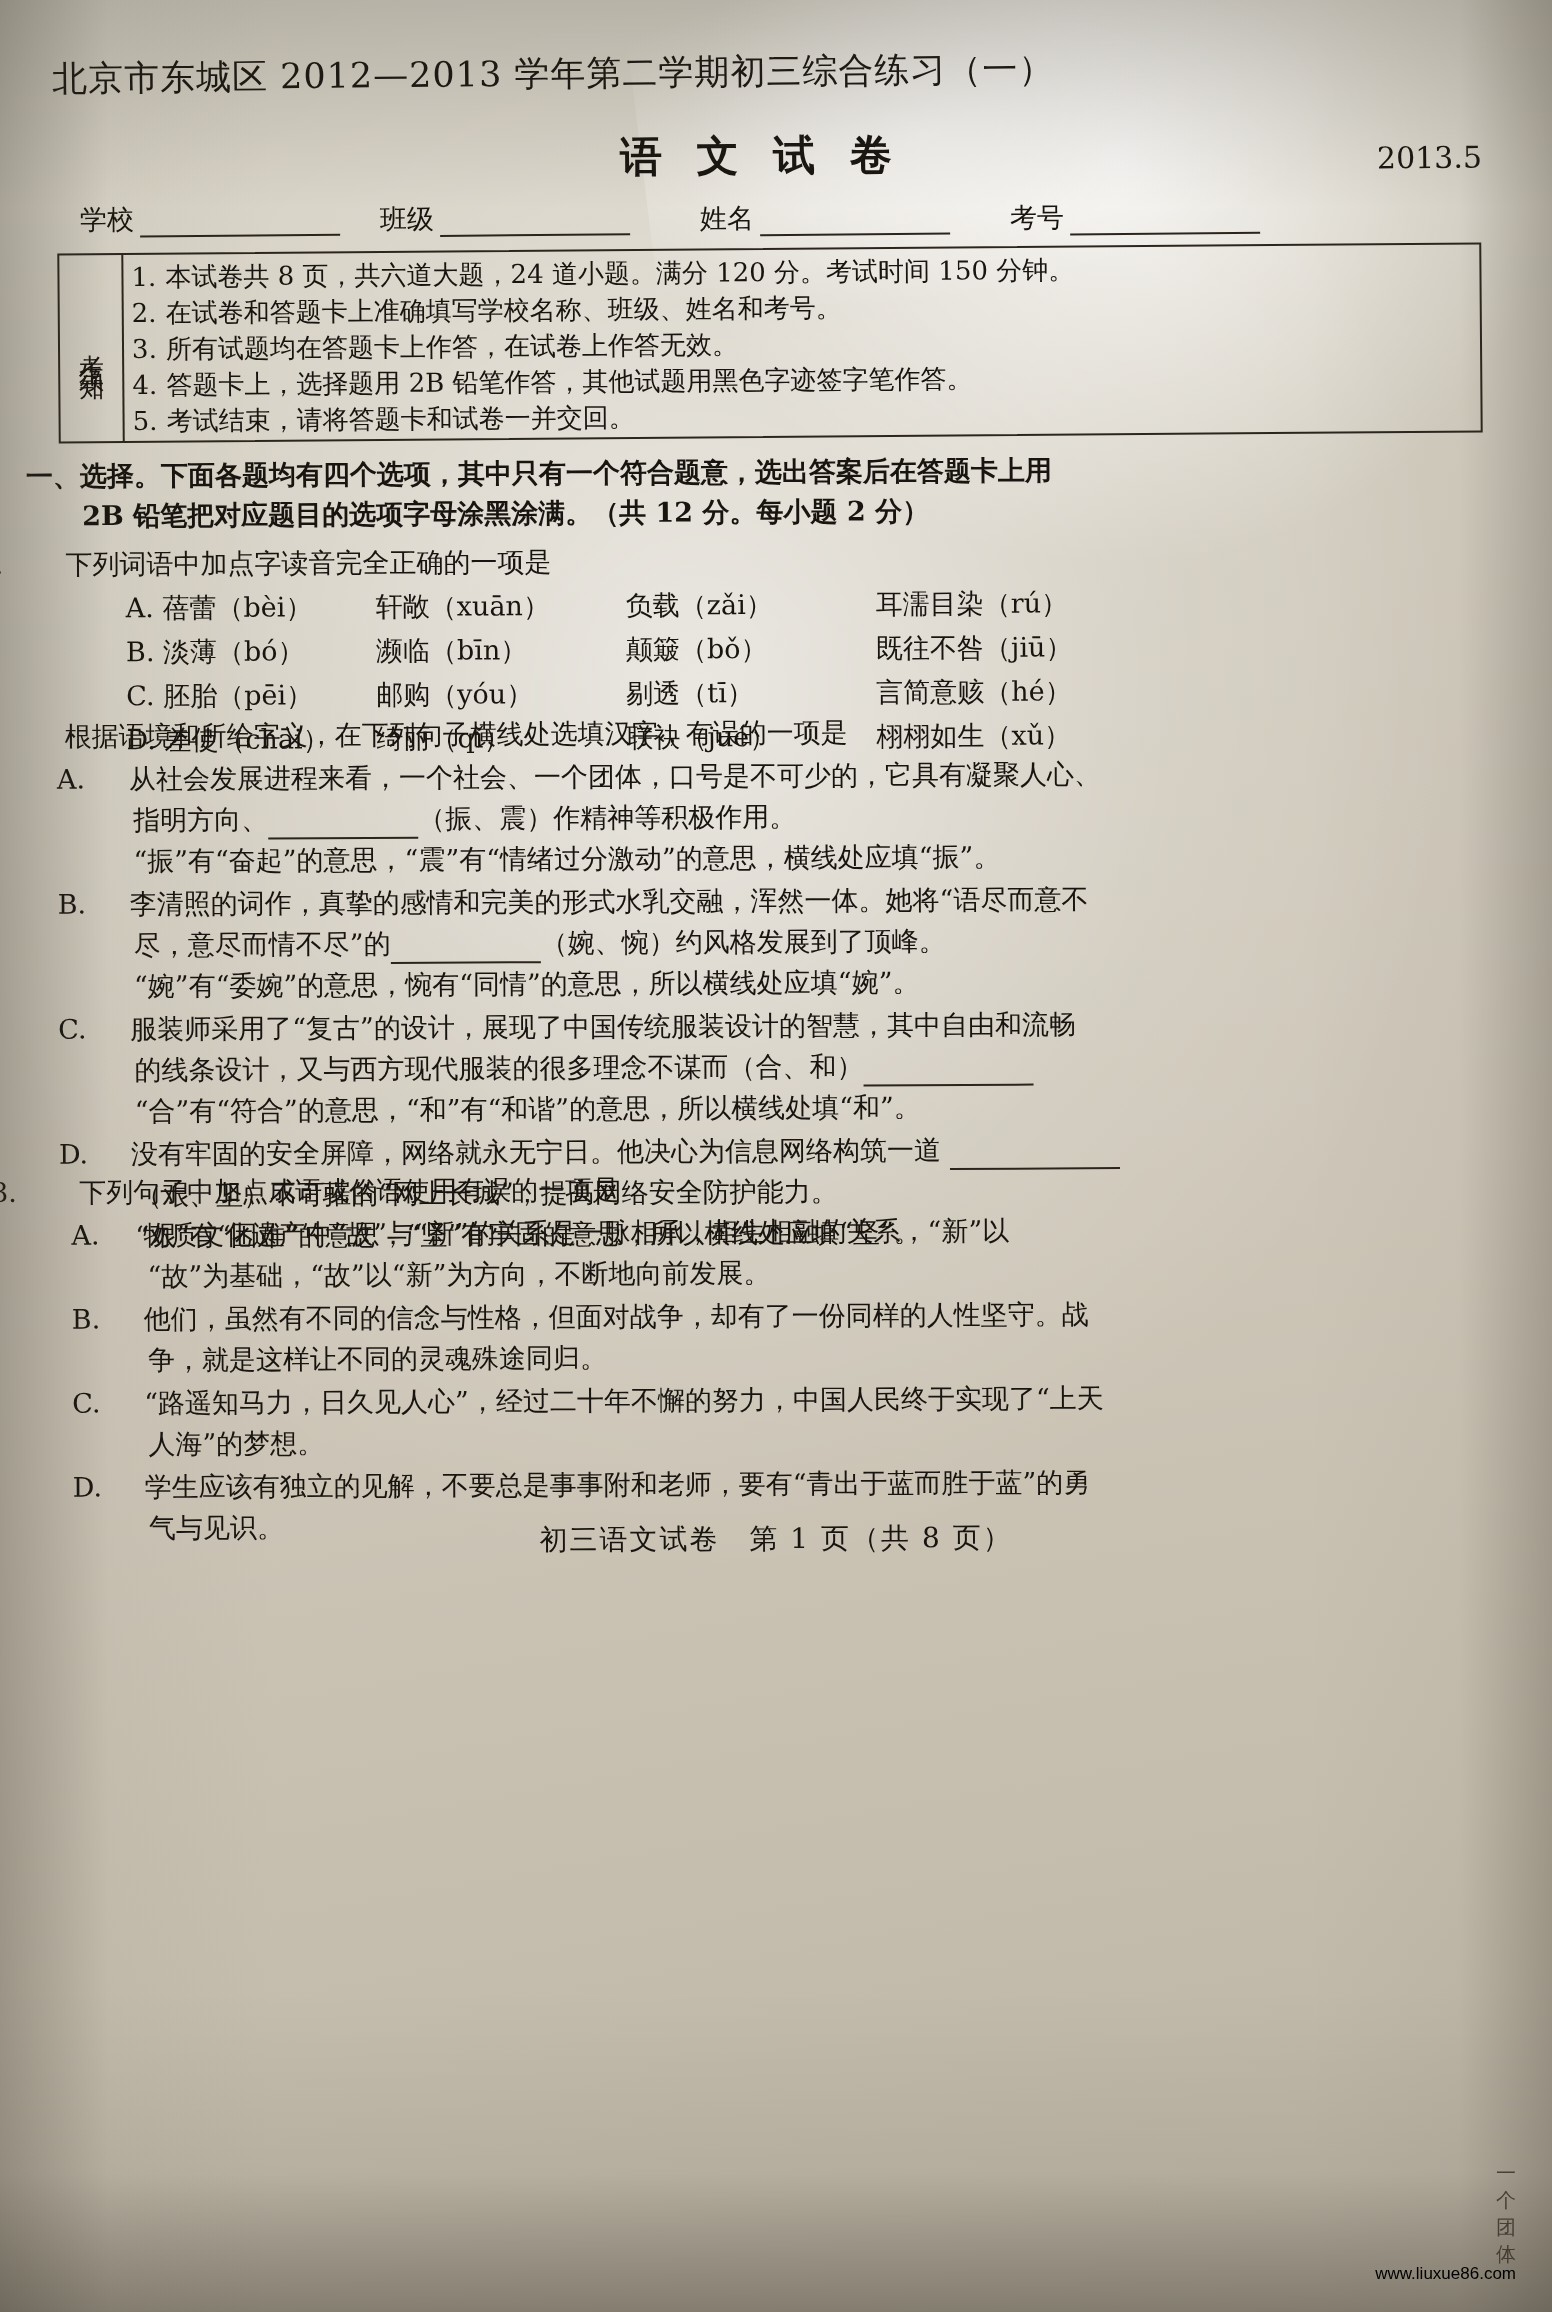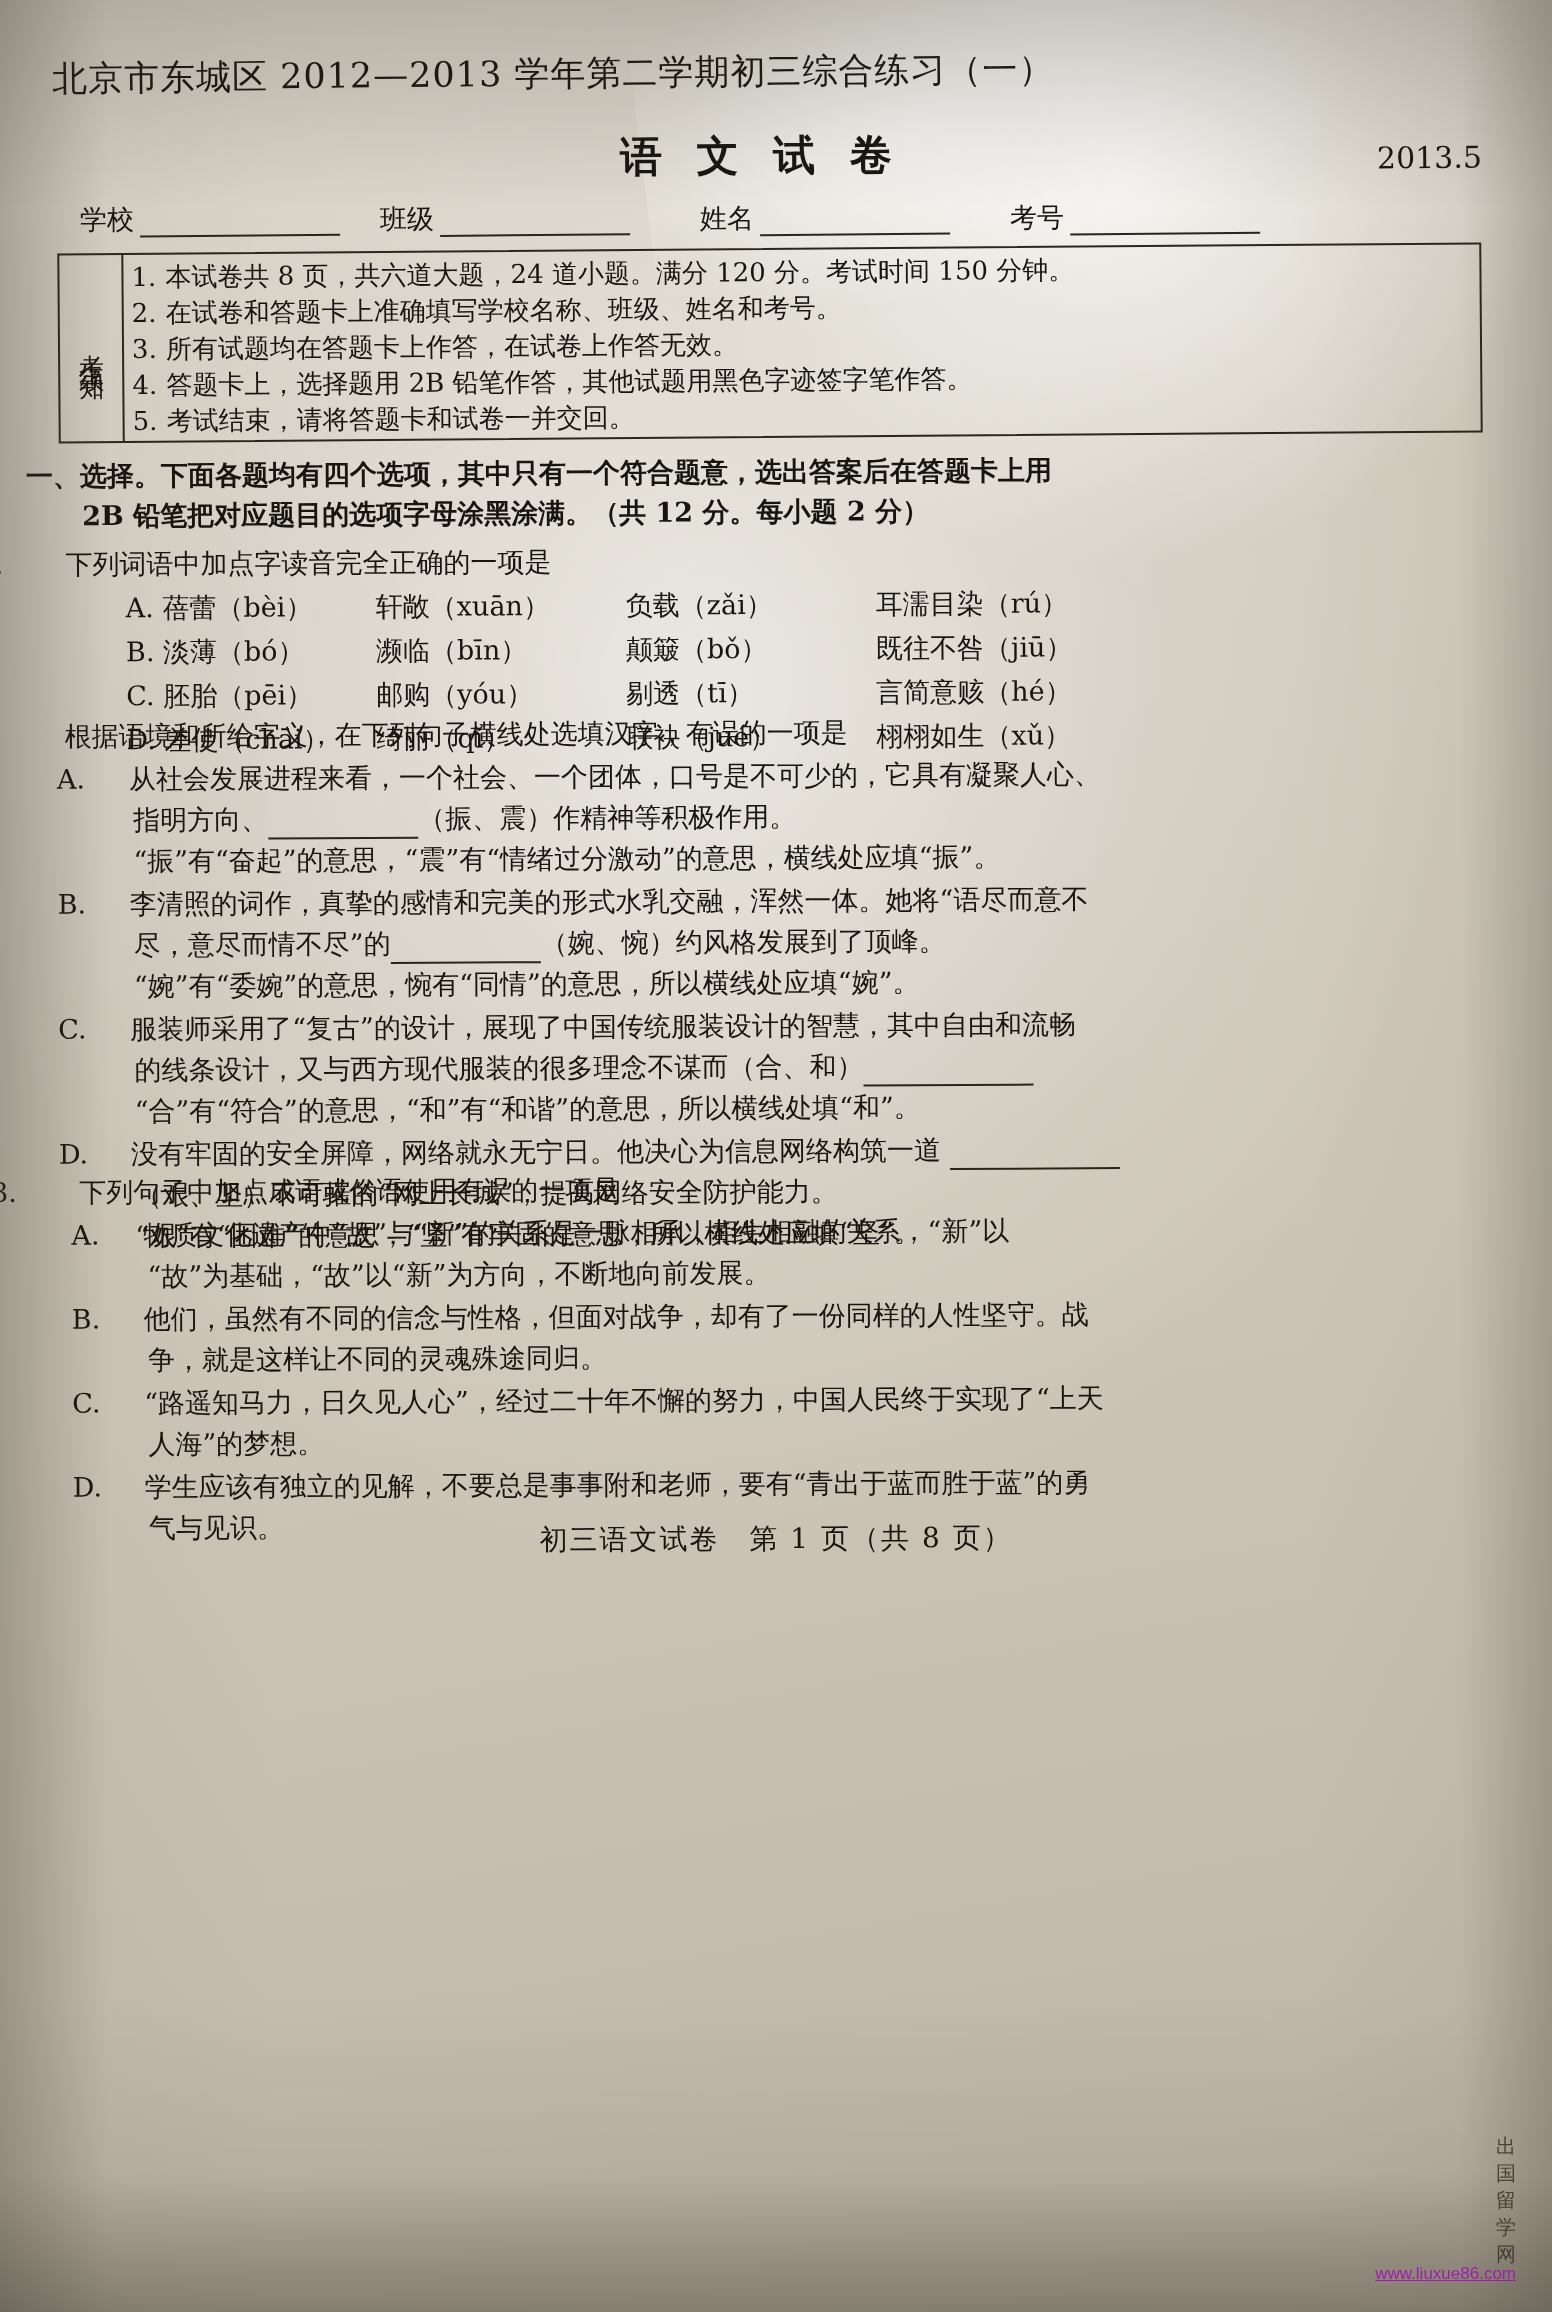--- a/index.html
+++ b/index.html
@@ -225,23 +225,22 @@
     font-size: 20px;
     color: #3a3128;
     opacity: 0.85;
     font-family: "Liberation Sans", sans-serif;
   }
   .wm-sub {
     position: absolute;
     right: 18px;
     bottom: -6px;
     font-size: 17px;
-    color: #a21caf;
+    color: #000000;
     font-family: "Liberation Sans", sans-serif;
-    text-decoration: underline;
   }
 </style>
 </head>
 <body>
 
 <div class="paper"></div>
 <div class="glare"></div>
 
 <div class="content">
 
@@ -364,15 +363,15 @@
     </div>
     <div class="opt-sub">气与见识。</div>
   </div>
 
   <div class="footer">初三语文试卷　第 1 页（共 8 页）</div>
 
 </div>
 
 <div class="vignette"></div>
 <div style="position:absolute;right:18px;bottom:34px;">
-  <div class="watermark">出国留学网</div>
+  <div class="watermark">一个团体</div>
   <div class="wm-sub">www.liuxue86.com</div>
 </div>
 
 </body></html>

